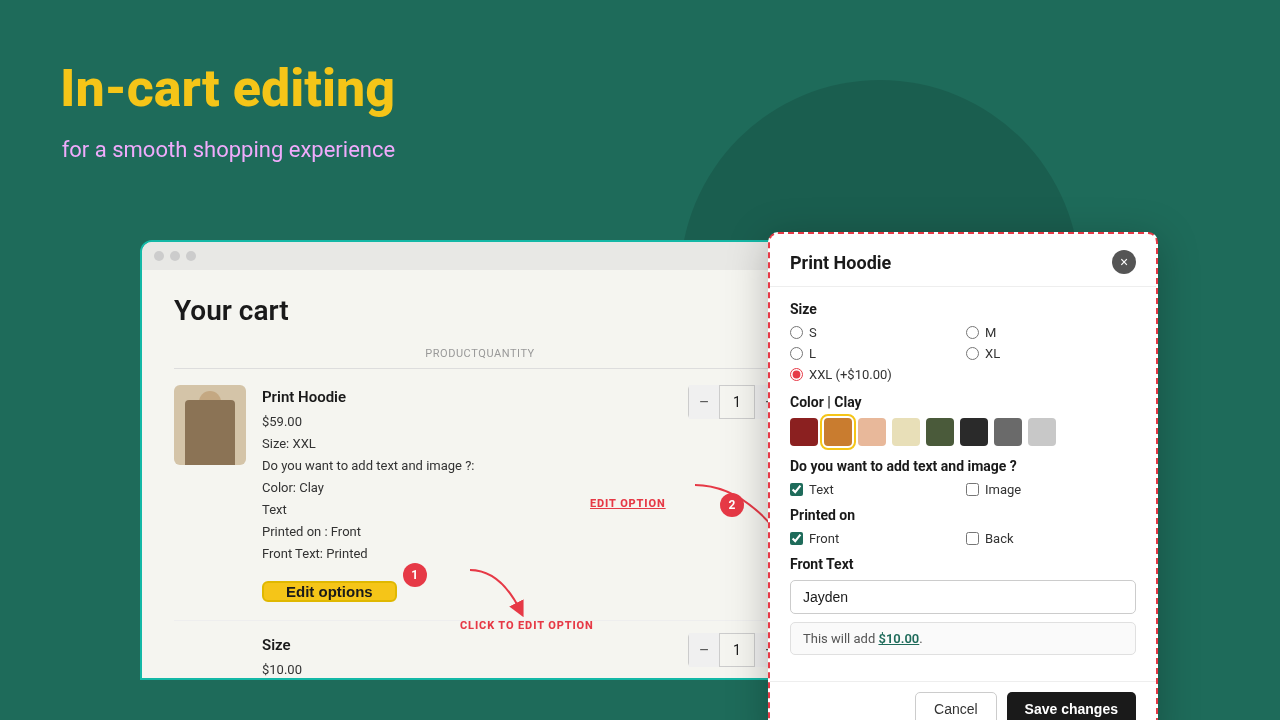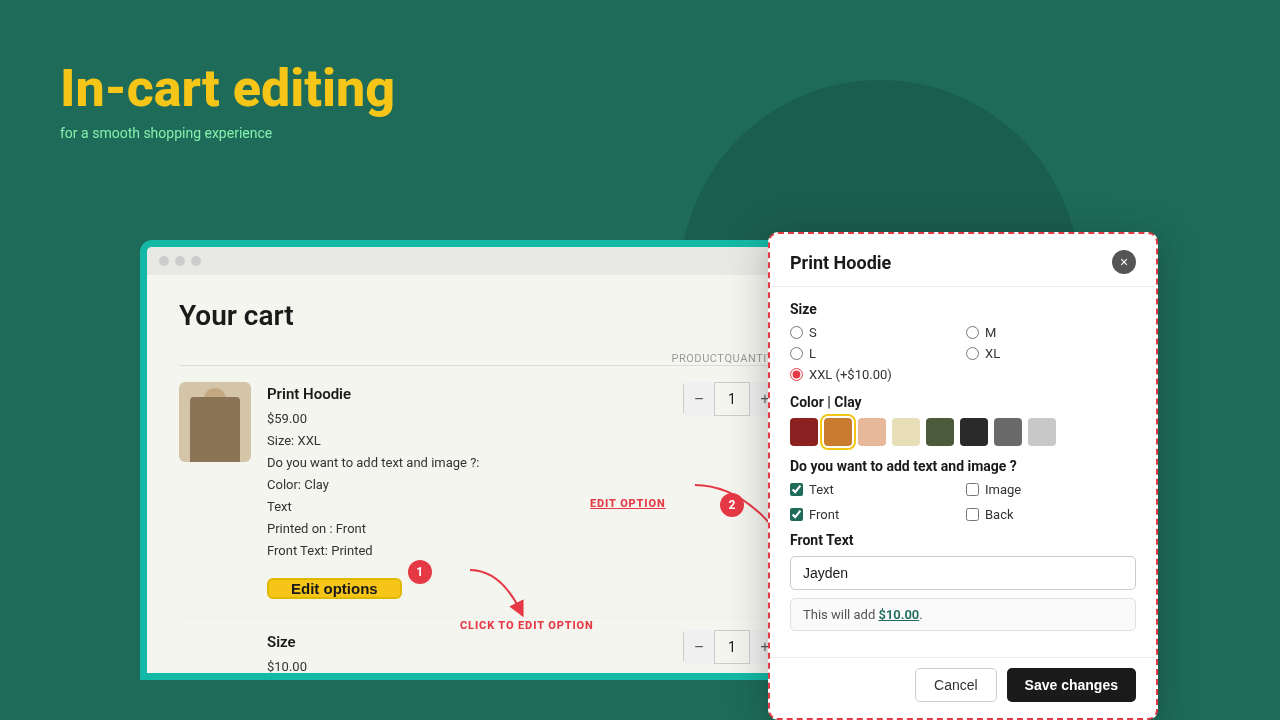--- a/index.html
+++ b/index.html
@@ -30,44 +30,45 @@
       background: rgba(0,0,0,0.08);
       bottom: -50px;
       right: 150px;
     }
 
     
     .header-area {
       position: absolute;
       top: 60px;
       left: 60px;
+      text-align: right;
     }
     .main-title {
       font-size: 52px;
       font-weight: 800;
       color: #f5c518;
       line-height: 1.1;
     }
     .subtitle {
-      font-size: 14px;
-      color: #86efac;
-      margin-top: 8px;
+      font-size: 22px;
+      color: #f0abfc;
+      margin-top: 20px;
       font-weight: 400;
     }
 
     
     .cart-mockup {
       position: absolute;
       top: 240px;
       left: 140px;
       width: 680px;
       height: 440px;
       background: #f5f5f0;
       border-radius: 12px 12px 0 0;
-      border: 7px solid #14b8a6;
+      border: 2px solid #14b8a6;
       overflow: hidden;
     }
     .cart-topbar {
       height: 28px;
       background: #e8e8e5;
       display: flex;
       align-items: center;
       padding: 0 12px;
       gap: 6px;
     }
@@ -81,23 +82,23 @@
       padding: 24px 32px;
     }
     .cart-title {
       font-size: 28px;
       font-weight: 600;
       color: #1a1a1a;
       margin-bottom: 20px;
     }
     .cart-header-row {
       display: flex;
-      justify-content: flex-end;
+      justify-content: center;
       border-bottom: 1px solid #ddd;
-      padding-bottom: 0;
+      padding-bottom: 8px;
       margin-bottom: 16px;
     }
     .cart-header-row span {
       font-size: 11px;
       color: #999;
       letter-spacing: 0.05em;
       text-transform: uppercase;
     }
 
     .cart-item-row {
@@ -558,20 +559,21 @@
         <input type="checkbox" checked="" style="">
         <span>Text</span>
       </label>
       <label class="checkbox-item">
         <input type="checkbox" style="">
         <span>Image</span>
       </label>
     </div>
 
     
+    <div class="section-label">Printed on</div>
     <div class="checkbox-group">
       <label class="checkbox-item">
         <input type="checkbox" checked="" style="">
         <span>Front</span>
       </label>
       <label class="checkbox-item">
         <input type="checkbox" style="">
         <span>Back</span>
       </label>
     </div>

